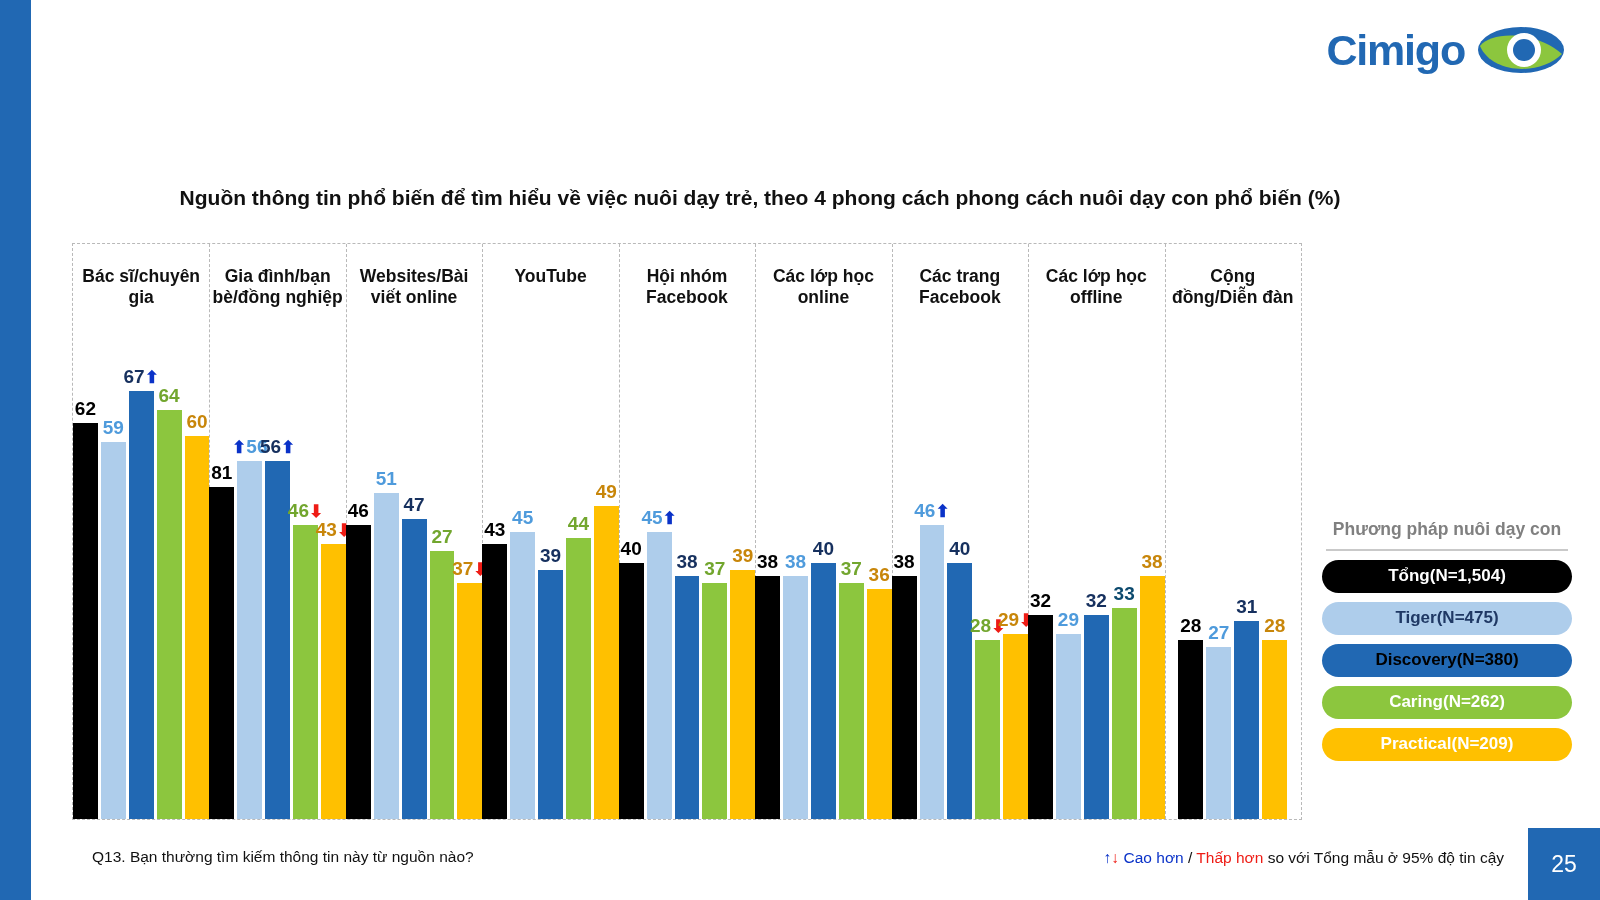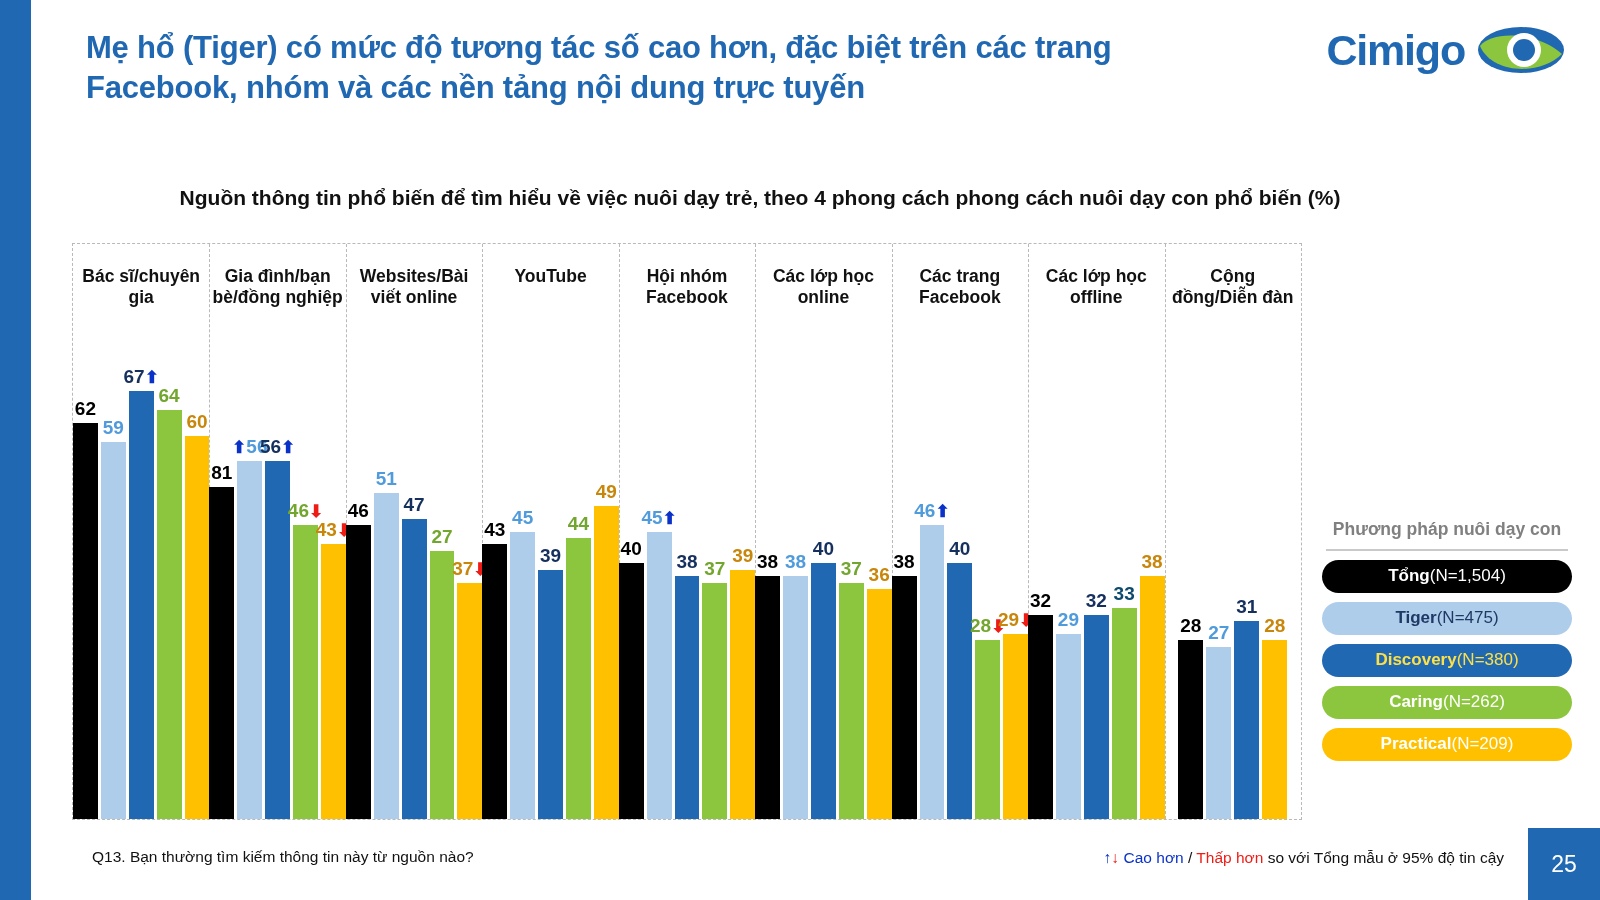--- a/index.html
+++ b/index.html
@@ -74,21 +74,21 @@
   .legend-title {
     text-align: center; font-size: 17.5px; font-weight: bold; color: #808080; line-height: 1.25;
   }
   .legend-rule { margin: 8px 4px 9px 4px; border-top: 2px solid #c9c9c9; }
   .legend-pill {
     height: 33px; border-radius: 17px; margin-bottom: 9px;
     display: flex; align-items: center; justify-content: center;
     font-size: 17px; white-space: nowrap;
   }
   .legend-pill b { font-weight: bold; }
-  .legend-pill span { font-weight: normal; }
+  .legend-pill span { font-weight: bold; }
 
   
   .footer-q {
     position: absolute; left: 92px; top: 848px; font-size: 15.5px; color: #111;
   }
   .footer-note {
     position: absolute; right: 96px; top: 849px; font-size: 15.5px; color: #111; white-space: nowrap;
   }
   .footer-note .up { color: #0a32c8; font-weight: bold; }
   .footer-note .dn { color: #ee1c15; font-weight: bold; }
@@ -101,21 +101,20 @@
     display: flex; align-items: center; justify-content: center;
   }
 </style>
 </head>
 <body>
 
 <div id="slide">
 
   <div class="left-rail"></div>
 
-  <div class="title">Mẹ hổ (Tiger) có mức độ tương tác số cao hơn, đặc biệt trên các trang Facebook, nhóm và các nền tảng nội dung trực tuyến</div>
 
   <div class="logo">
     <div class="logo-word">Cimigo</div>
     <div class="logo-mark">
       <svg viewBox="0 0 86 52" width="86" height="52" aria-hidden="true">
         <ellipse cx="43" cy="26" rx="43" ry="23" fill="#2168b3"></ellipse>
         <path d="M2 22 C14 6, 60 8, 84 30 C62 52, 14 50, 2 22 Z" fill="#8cc63e"></path>
         <circle cx="46" cy="26" r="17" fill="#ffffff"></circle>
         <circle cx="46" cy="26" r="11" fill="#2168b3"></circle>
       </svg>
@@ -363,21 +362,21 @@
     <div class="legend-rule"></div>
     <div id="legend-items">
         <div class="legend-pill" style="background: rgb(0, 0, 0); color: rgb(255, 255, 255);">
           <b>Tổng</b>
           <span> (N=1,504)</span>
         </div>
         <div class="legend-pill" style="background: rgb(174, 205, 235); color: rgb(31, 56, 100);">
           <b>Tiger</b>
           <span> (N=475)</span>
         </div>
-        <div class="legend-pill" style="background: rgb(33, 104, 179); color: #fde047;">
+        <div class="legend-pill" style="background: rgb(33, 104, 179); color: #000000;">
           <b>Discovery</b>
           <span> (N=380)</span>
         </div>
         <div class="legend-pill" style="background: rgb(140, 198, 62); color: rgb(255, 255, 255);">
           <b>Caring</b>
           <span> (N=262)</span>
         </div>
         <div class="legend-pill" style="background: rgb(255, 192, 0); color: rgb(255, 255, 255);">
           <b>Practical</b>
           <span> (N=209)</span>

